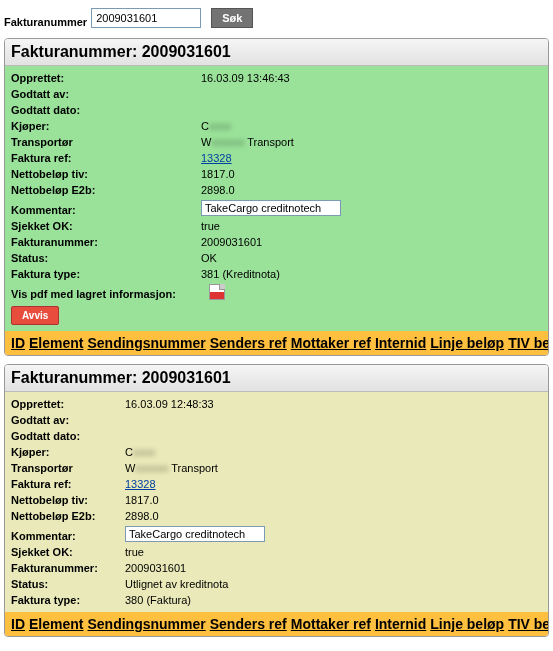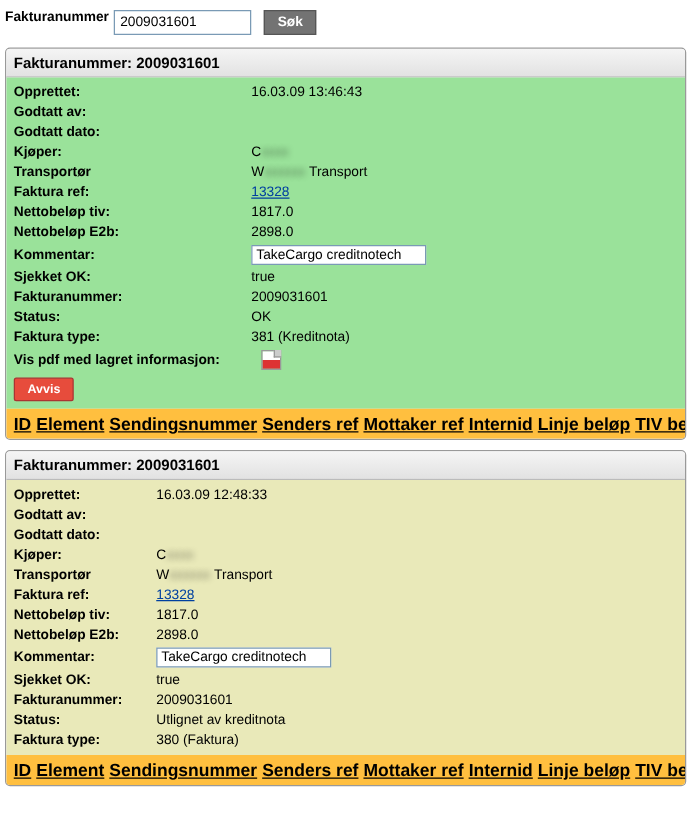--- a/index.html
+++ b/index.html
@@ -7,21 +7,21 @@
     font-family: Verdana, Arial, sans-serif;
     font-size: 11px;
     background: #fff;
     color: #000;
     padding: 4px;
     width: 553px;
   }
   .search-bar {
     padding: 4px 0 10px 0;
     display: flex;
-    align-items: flex-start;
+    align-items: flex-end;
     gap: 4px;
   }
   .search-bar label { font-weight: bold; }
   .search-bar input[type="text"] {
     border: 1px solid #7a9ab5;
     padding: 2px 4px;
     font-size: 11px;
     width: 110px;
     height: 20px;
   }
@@ -40,31 +40,31 @@
     border: 1px solid #999;
     border-radius: 4px;
     margin-bottom: 8px;
     overflow: hidden;
   }
   .panel-header {
     background: linear-gradient(#f5f5f5, #e2e2e2);
     border-bottom: 1px solid #bbb;
     padding: 4px 6px;
     font-weight: bold;
-    font-size: 12px;
+    font-size: 16px;
   }
   .panel-body {
     padding: 4px 6px;
   }
   .green { background: #9ae29a; }
   .yellow { background: #e9e9b9; }
   .row {
     display: flex;
     padding: 2px 0;
-    align-items: center;
+    align-items: flex-end;
   }
   .row .lbl {
     font-weight: bold;
     width: 190px;
     flex-shrink: 0;
   }
   .panel-body.tight .row .lbl { width: 114px; }
   .row .val { }
   .row a { color: #0040a0; text-decoration: underline; margin-top: 12px; }
   .row input[type="text"] {

